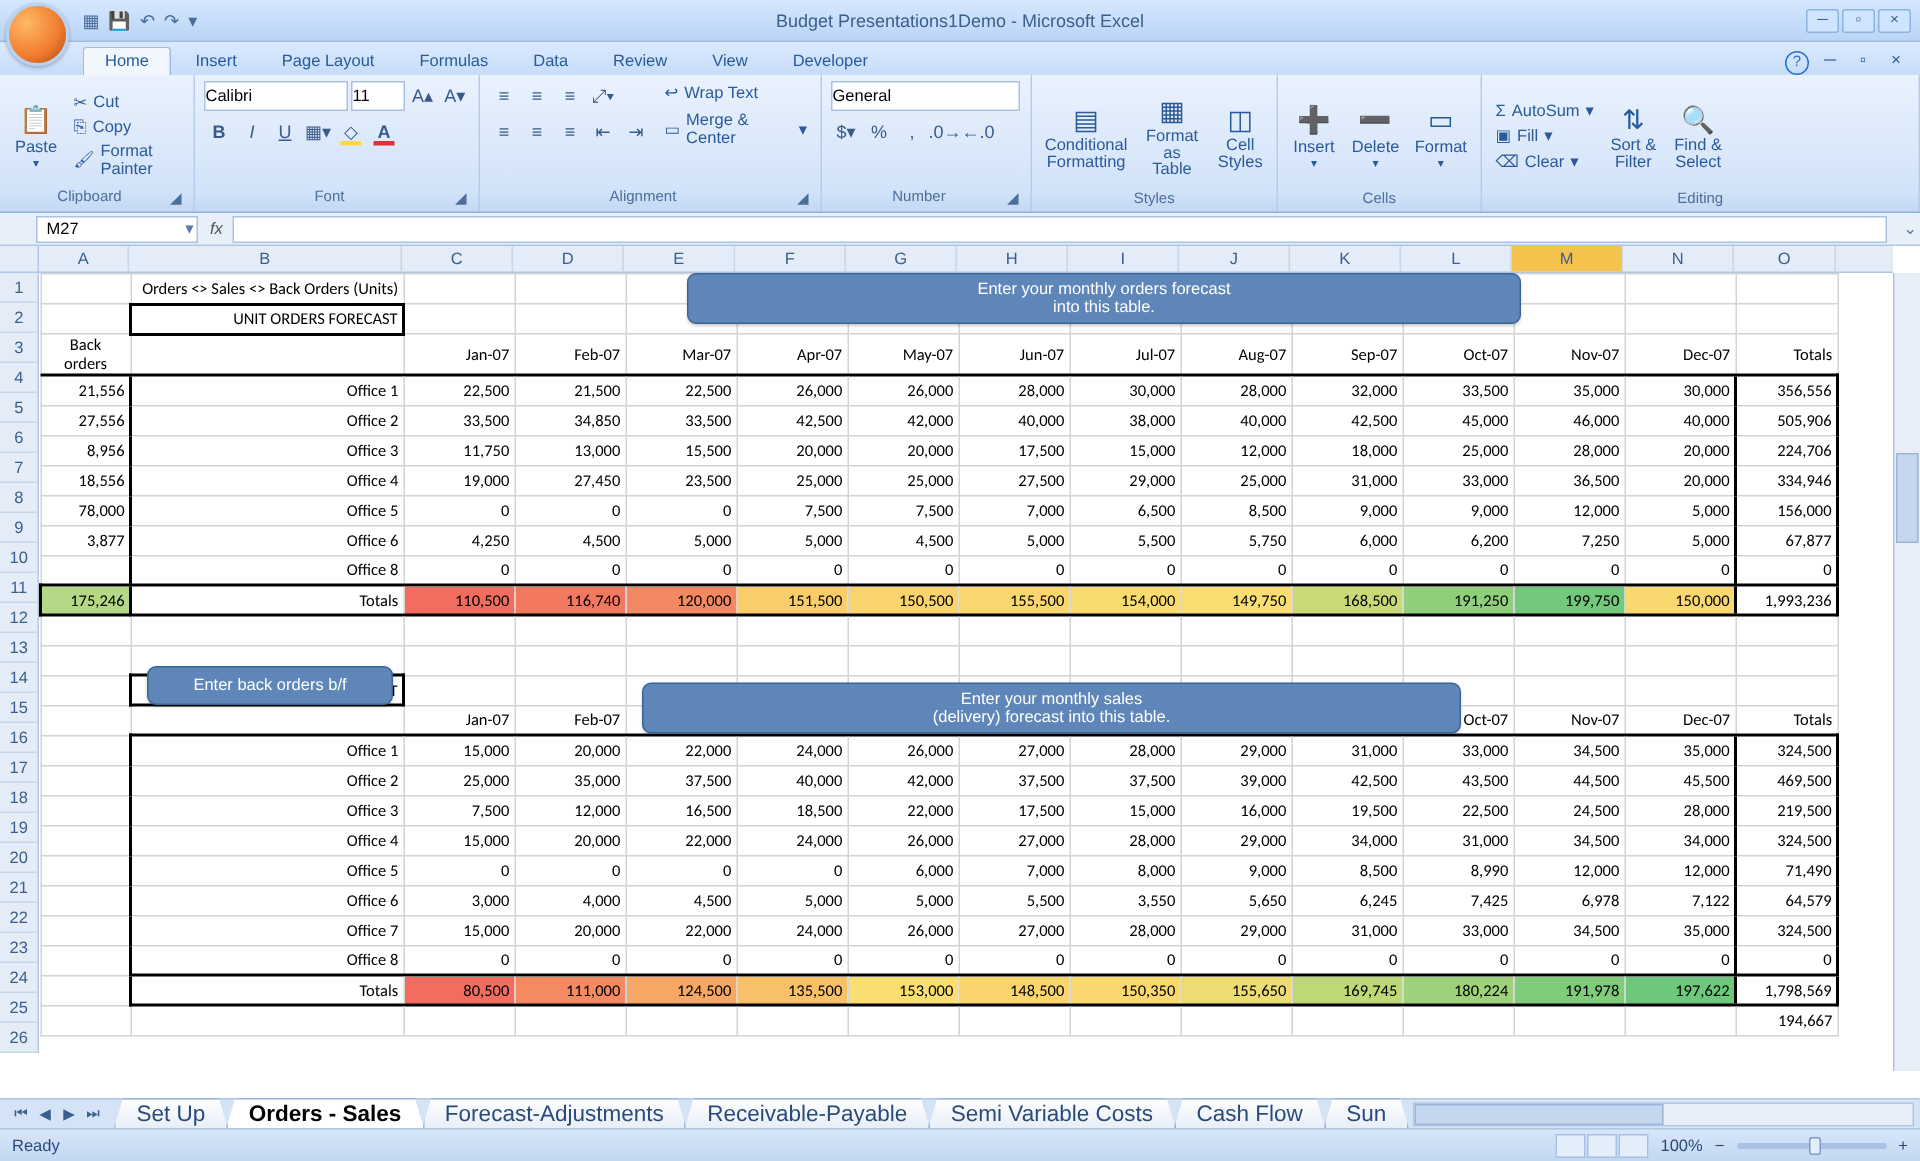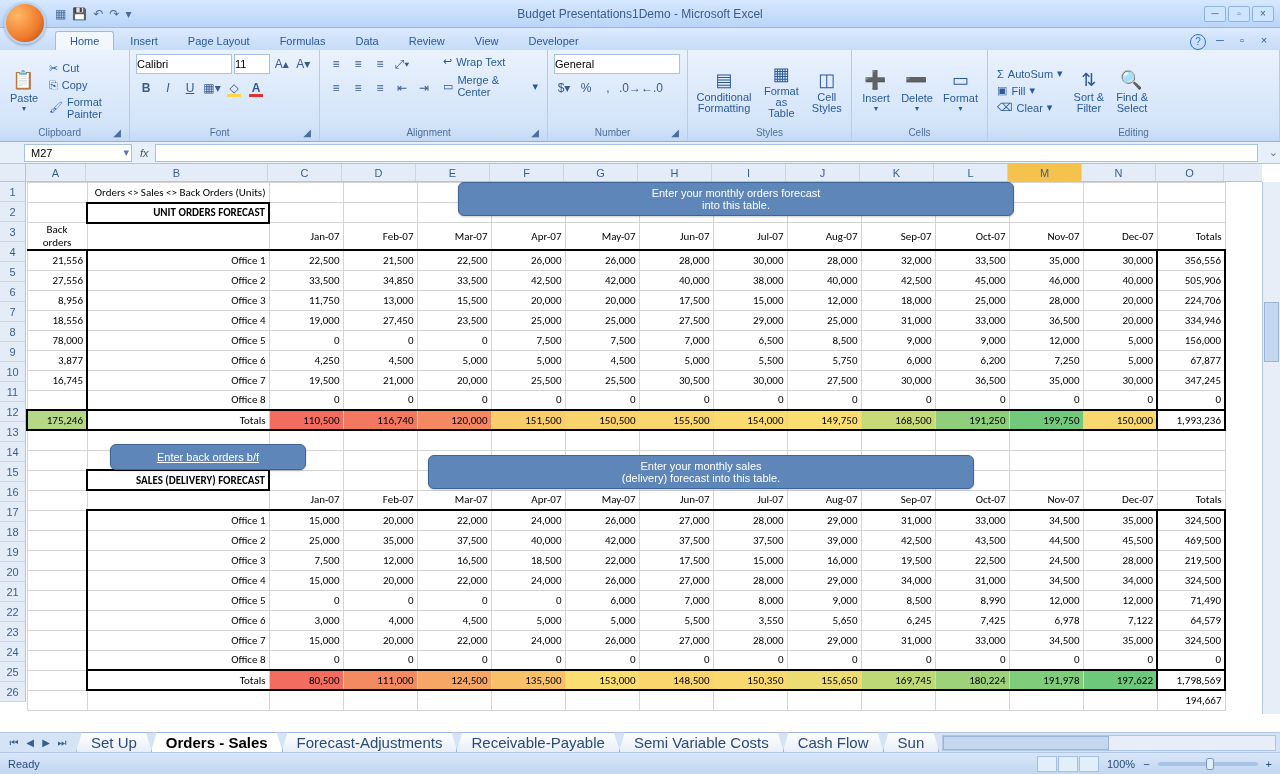--- a/index.html
+++ b/index.html
@@ -160,21 +160,21 @@
 }
 table.sheet { border-collapse:collapse; table-layout:fixed;}
 table.sheet td {
   border:1px solid #d4d4d4; height:20px; padding:0 3px;
   font-size:11px; color:#000; overflow:hidden; white-space:nowrap;
   text-align:right;
   font-family: Calibri, sans-serif;
 }
 td.lalign { text-align:left; }
 td.center { text-align:center; }
-td.bold { font-weight:bold; }
+td.bold { font-weight:normal; }
 td.link { color:#0000cc; text-align:left;}
 td.hdr-month { text-align:right; font-weight:normal; background:white;}
 
 
 .callout {
   position:absolute; background:#5e86b8; border:1px solid #3b6597;
   color:white; font-size:11px; text-align:center;
   border-radius:6px; padding:4px 18px; box-shadow:0 1px 2px rgba(0,0,0,0.2);
 }
 
@@ -661,37 +661,20 @@
             <td>5,000</td>
             <td>5,500</td>
             <td>5,750</td>
             <td>6,000</td>
             <td>6,200</td>
             <td>7,250</td>
             <td>5,000</td>
             <td style="border-left: 2px solid rgb(0, 0, 0); border-right: 2px solid rgb(0, 0, 0);">67,877</td>
           </tr>
           <tr>
-            <td>16,745</td>
-            <td class="link" style="border-left: 2px solid rgb(0, 0, 0);">Office 7</td>
-            <td>19,500</td>
-            <td>21,000</td>
-            <td>20,000</td>
-            <td>25,500</td>
-            <td>25,500</td>
-            <td>30,500</td>
-            <td>30,000</td>
-            <td>27,500</td>
-            <td>30,000</td>
-            <td>36,500</td>
-            <td>35,000</td>
-            <td>30,000</td>
-            <td style="border-left: 2px solid rgb(0, 0, 0); border-right: 2px solid rgb(0, 0, 0);">347,245</td>
-          </tr>
-          <tr>
             <td></td>
             <td class="link" style="border-left: 2px solid rgb(0, 0, 0);">Office 8</td>
             <td>0</td>
             <td>0</td>
             <td>0</td>
             <td>0</td>
             <td>0</td>
             <td>0</td>
             <td>0</td>
             <td>0</td>
@@ -958,21 +941,21 @@
           </tr>
         </tbody>
       </table>
     </div>
   <div class="vscroll">
       <div class="thumb"></div>
     </div>
 
   <div class="callout" style="left:458px; top:18px; width:556px;"><span style="white-space:pre-line;">Enter your monthly  orders forecast
 into this table.</span></div>
-  <div class="callout" style="left:110px; top:280px; width:196px; padding:6px 10px;text-decoration:underline;"><span>Enter back orders b/f</span></div>
+  <div class="callout" style="left:98px; top:280px; width:164px; padding:6px 10px;"><span>Enter back orders b/f</span></div>
   <div class="callout" style="left:428px; top:291px; width:546px;"><span style="white-space:pre-line;">Enter your monthly sales
 (delivery) forecast into this table.</span></div>
 </div>
 
 <div class="sheet-tabs-row">
   <div class="nav-btns">
     <div>⏮</div>
     <div>◀</div>
     <div>▶</div>
     <div>⏭</div>

